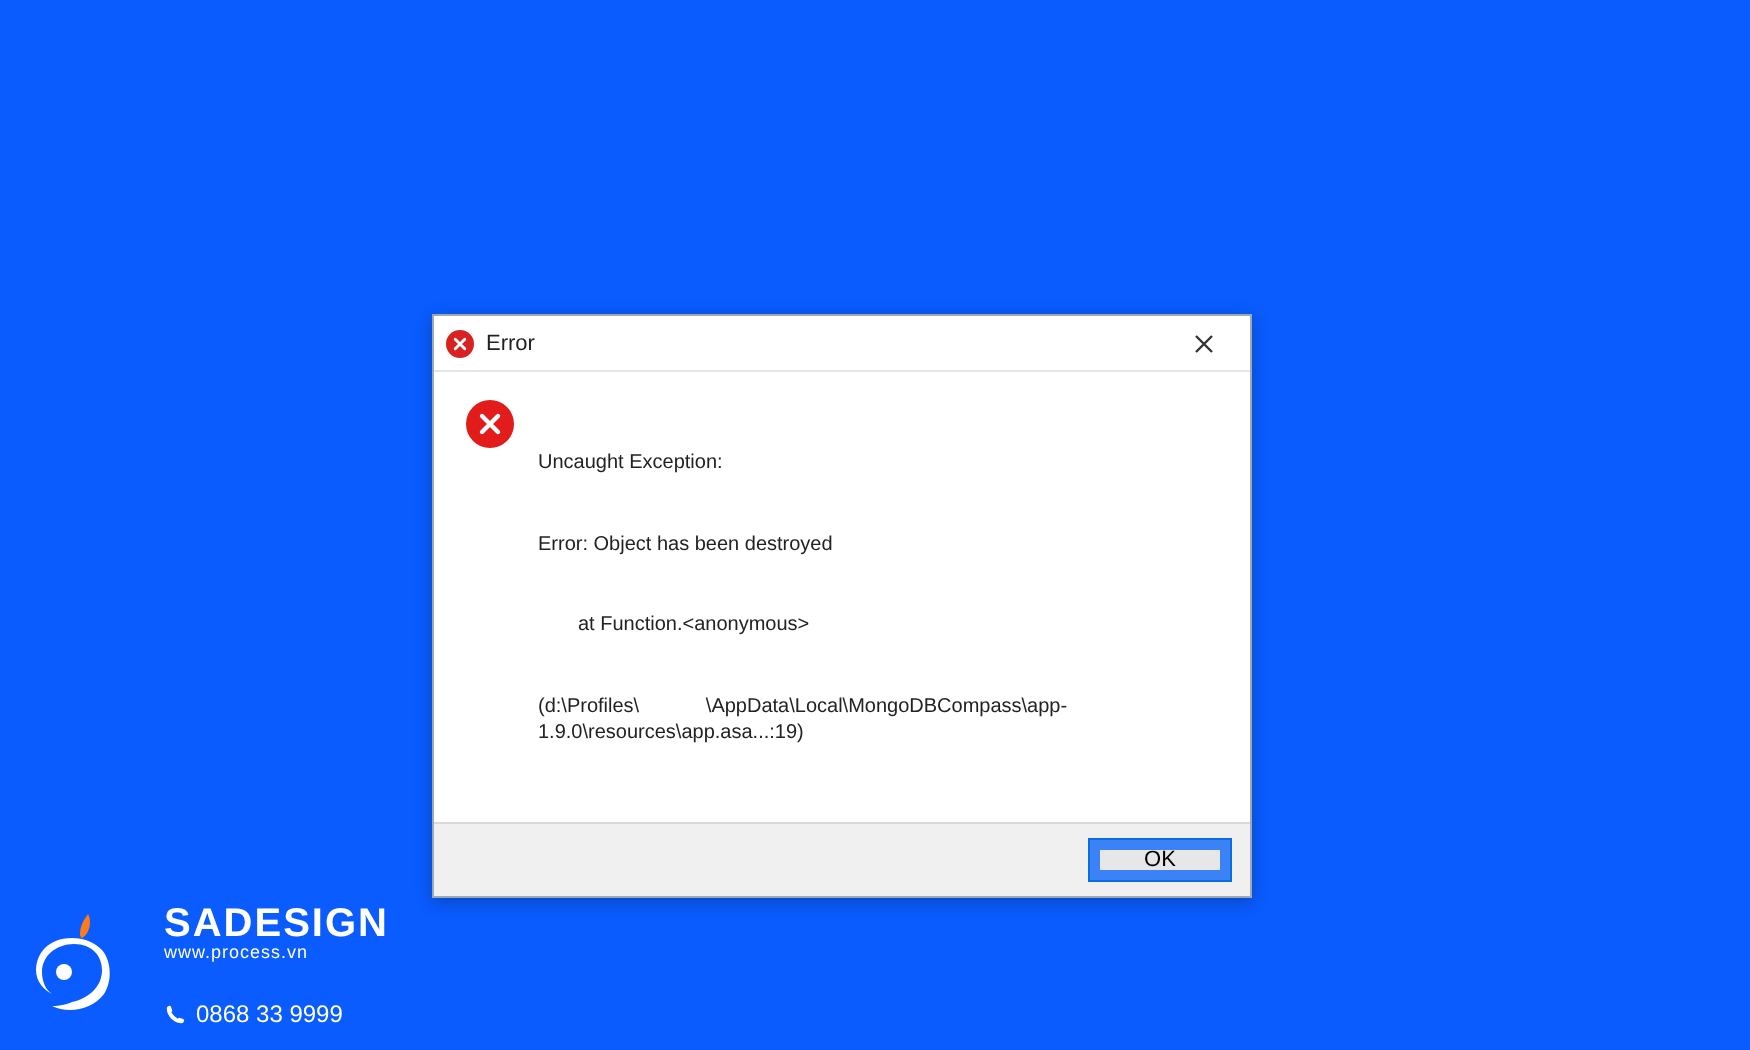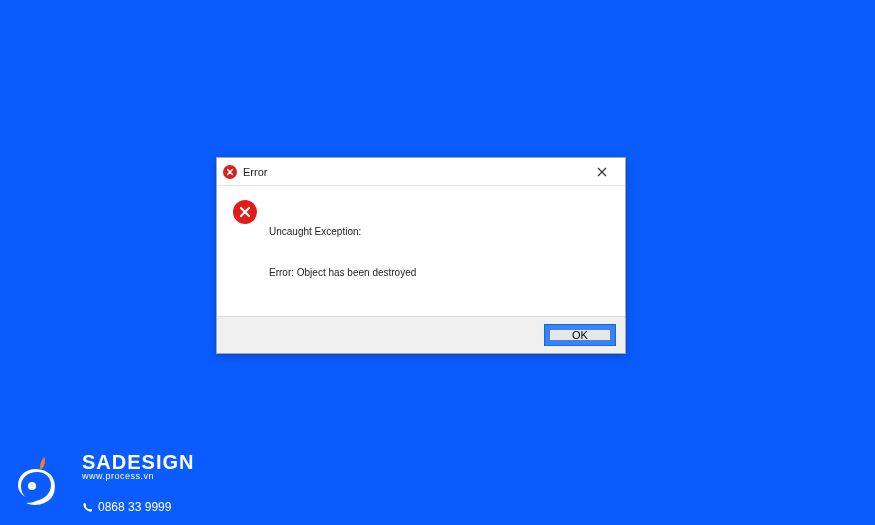--- a/index.html
+++ b/index.html
@@ -154,20 +154,22 @@
   <div class="content">
     <div class="content-icon">
       <svg viewBox="0 0 14 14">
           <path d="M3 3 L11 11 M11 3 L3 11" stroke="#fff" stroke-width="2.2" stroke-linecap="round"></path>
         </svg>
     </div>
     <div class="content-body">
       <div class="details">
         <div>Uncaught Exception:</div>
         <div>Error: Object has been destroyed</div>
+        <div class="l3">at Function.&lt;anonymous&gt;</div>
+        <div>(d:\Profiles\            \AppData\Local\MongoDBCompass\app-1.9.0\resources\app.asa...:19)</div>
       </div>
     </div>
   </div>
 
   <div class="footer">
     <div class="ok-btn">OK</div>
   </div>
 </div>
 
 <div class="brand">

